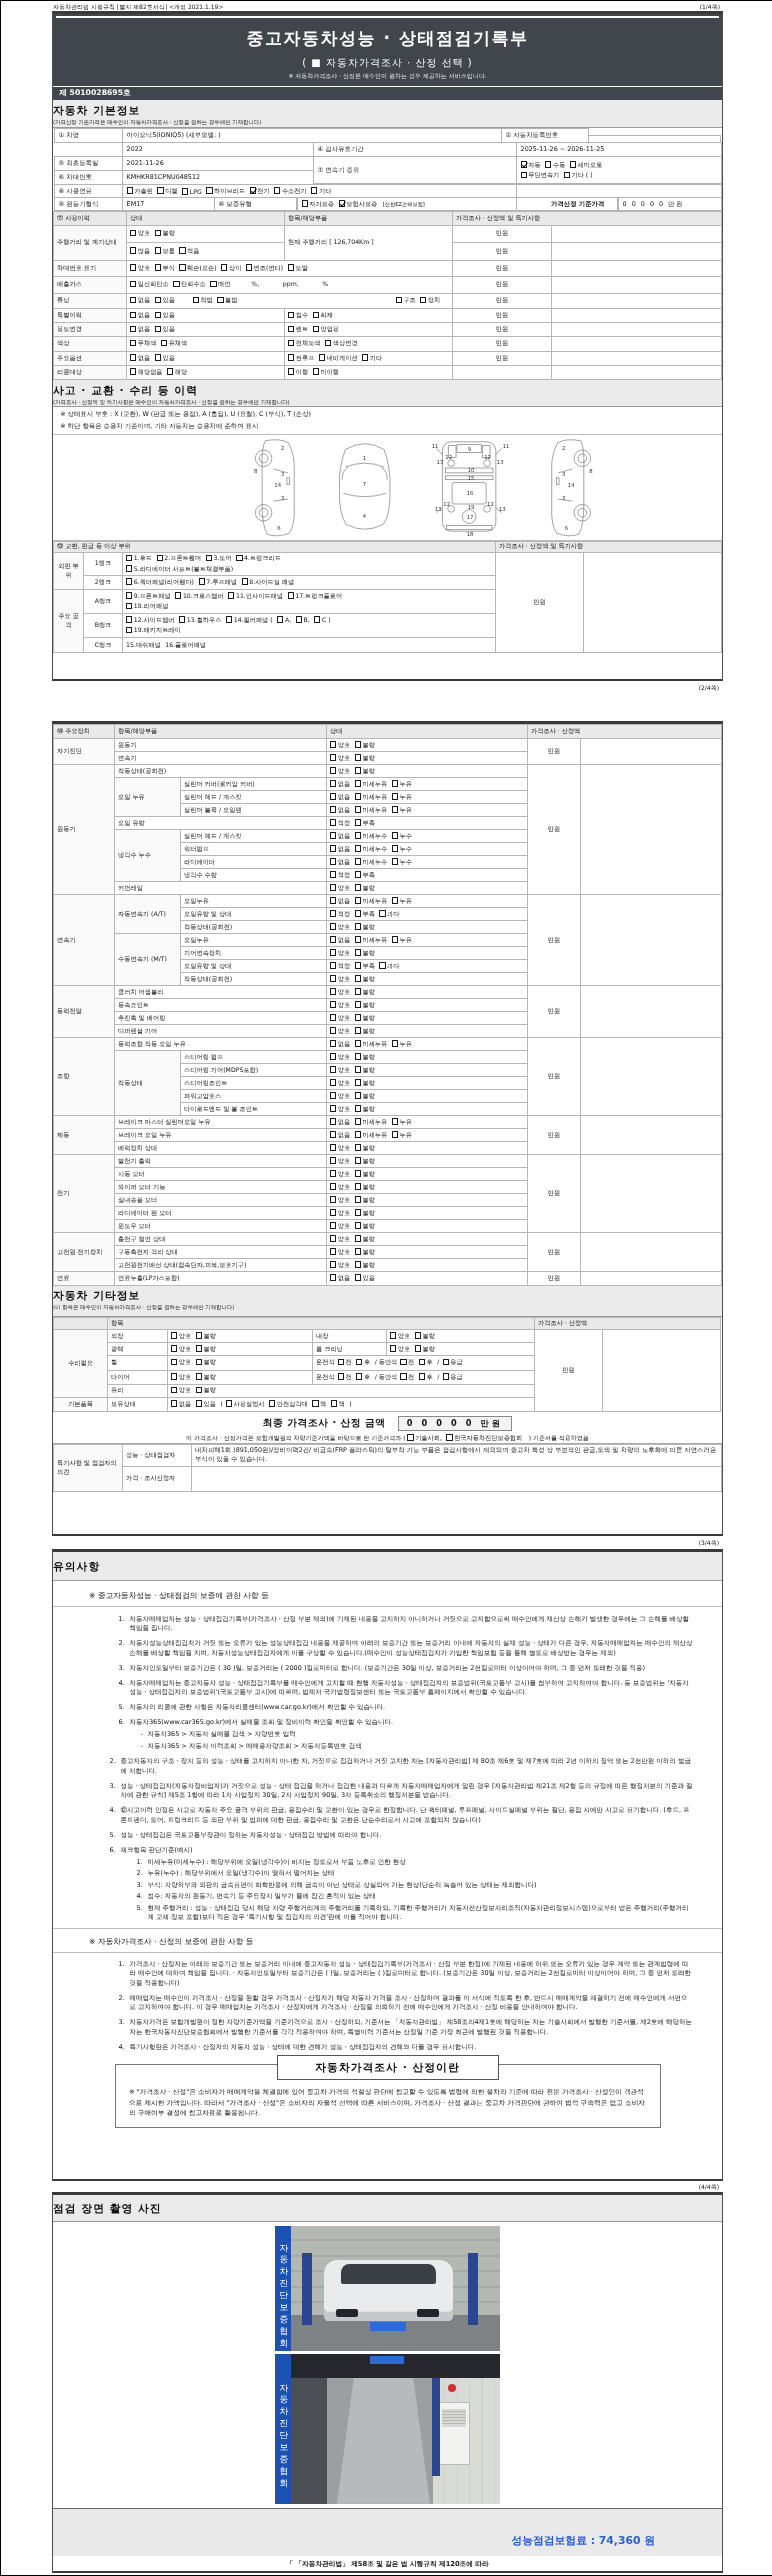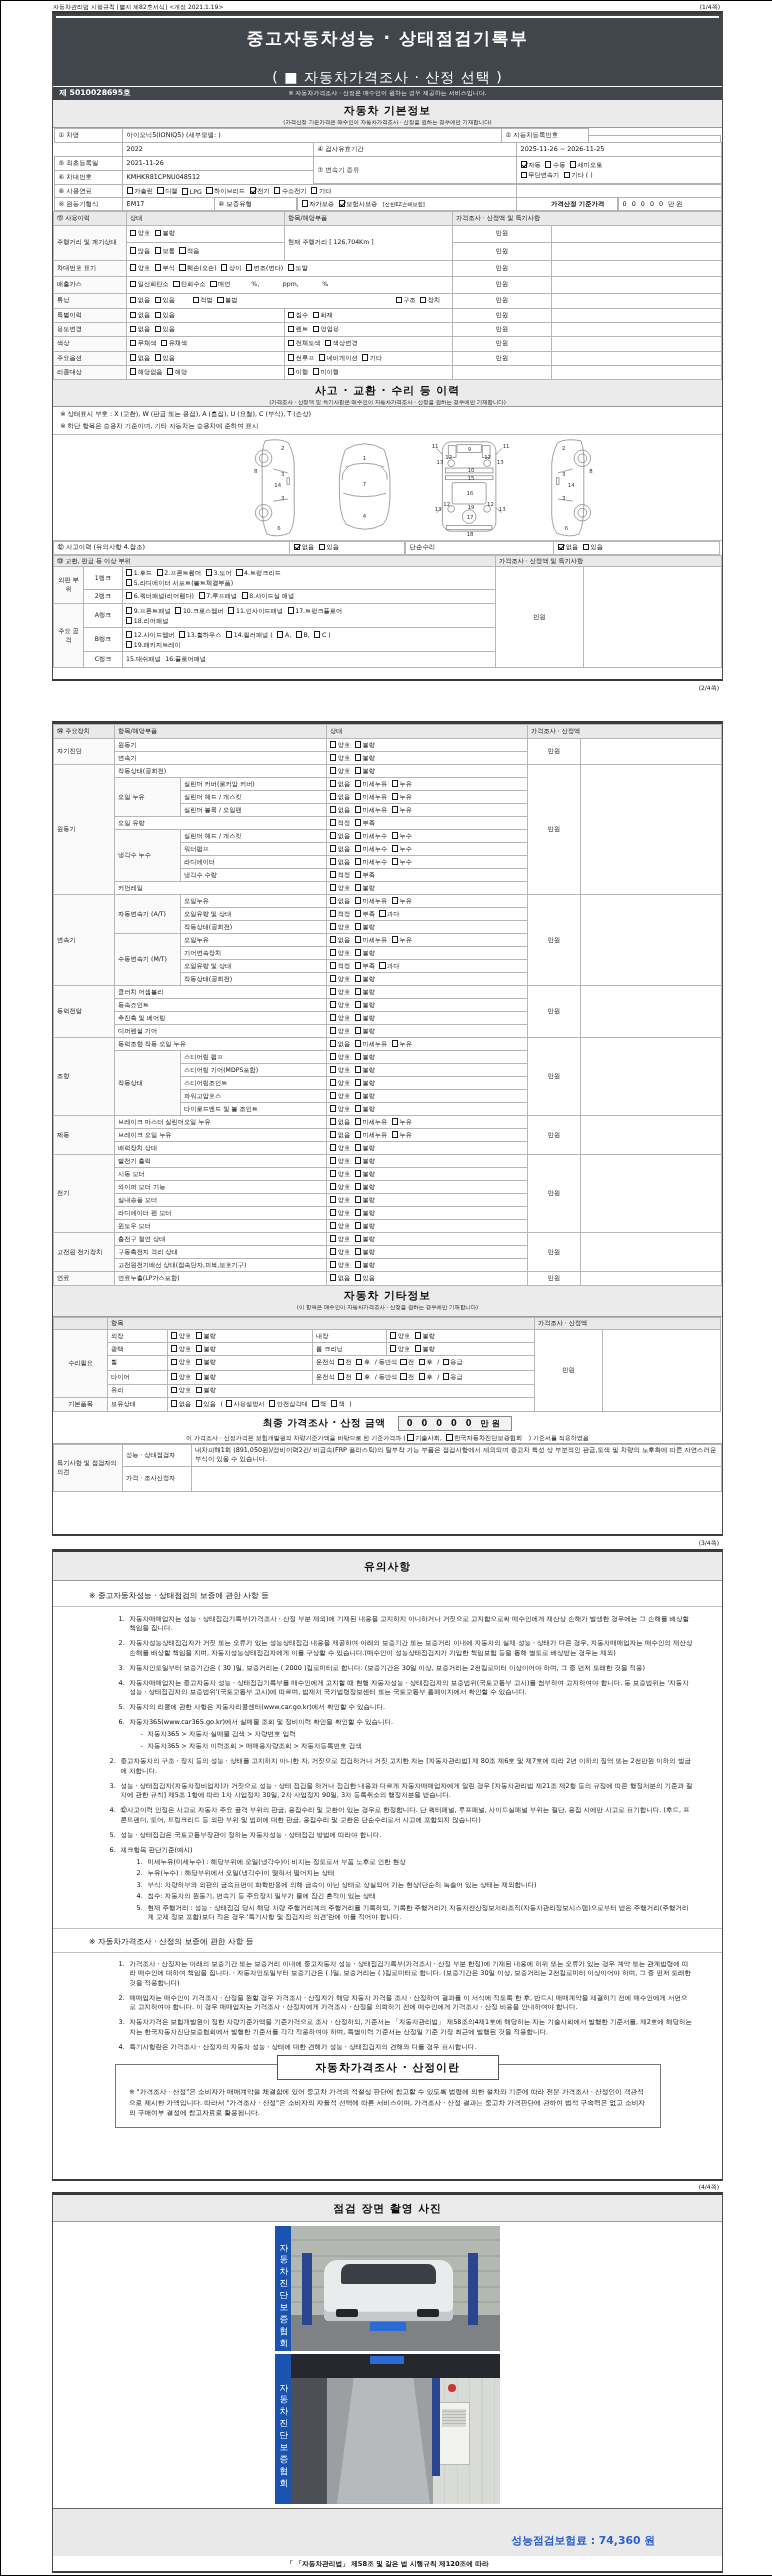--- a/index.html
+++ b/index.html
@@ -11,25 +11,25 @@
   }
   .page { position:absolute; left:0; top:0; width:773px; height:2576px; border:0.5px solid #000; }
   .meta { position:absolute; top:1.5px; left:52px; right:52px; display:flex; justify-content:space-between; font-size:6px; color:#111; }
   .pglab { position:absolute; right:53px; font-size:6px; color:#111; }
 
   .blk { position:absolute; left:51px; width:671px; background:#fff; border:1px solid #4e4e4e; border-top:3.1px solid #3a3a3a; border-bottom:2.1px solid #3a3a3a; overflow:hidden; }
 
   .darkband { background:#41454c; color:#fff; position:relative; height:72px; text-align:center; }
   .darkband::before { content:""; position:absolute; top:2.1px; left:3.1px; right:3.1px; height:1.5px; background:#fff; }
   .dk-title { padding-top:12.4px; font-size:17px; font-weight:bold; letter-spacing:1.5px; }
-  .dk-sub { margin-top:19px; font-size:14px; letter-spacing:1px; }
+  .dk-sub { margin-top:6px; font-size:10px; letter-spacing:1px; }
   .dk-note { margin-top:2.6px; font-size:6px; color:#eee; }
   .docrow { background:#41454c; color:#fff; border-top:1px solid #fff; height:14px; line-height:12.4px; text-align:left; padding-left:6.2px; font-size:7.7px; font-weight:bold; }
 
-  .sechead { background:#ebebeb; text-align:center; border-bottom:0.5px solid #9a9a9a; padding-top:3.6px; }
+  .sechead { background:#ebebeb; text-align:left; border-bottom:0.5px solid #9a9a9a; padding-top:3.6px; }
   .st1 { font-size:10.8px; font-weight:bold; letter-spacing:1px; }
   .st2 { font-size:5.4px; margin-top:1px; color:#222; }
 
   .basicwrap { position:relative; height:83px; margin:0; }
   .bc { position:absolute; border:0.5px solid #b4b4b4; display:flex; align-items:center; padding:0 3.6px; font-size:6.4px; background:#fff; overflow:hidden; white-space:nowrap; }
   .bc.bold { font-weight:bold;padding-left:34px; }
 
   table.frm { border-collapse:collapse; width:668px; table-layout:fixed; margin:0; }
   .frm td { border:0.5px solid #b7b7b7; font-size:6.2px; padding:0.5px 3.1px; overflow:hidden; vertical-align:middle; }
   .frm td.hd { background:#e9e9e9; }
@@ -314,32 +314,20 @@
         </g>
         <text x="1006" y="30">2</text>
         <text x="1062" y="78">8</text>
         <text x="1006" y="84">3</text>
         <text x="1018" y="108">14</text>
         <text x="1006" y="134">3</text>
         <text x="1012" y="196">6</text>
       </svg>
     </div>
 
-    <div class="rowflex" style="height:14.4px;">
-      <div class="fc" style="width:237px;">⑫ 사고이력 (유의사항 4.참조)</div>
-      <div class="fc" style="width:116px;">
-          <span class="opt"><span class="cb on"></span>없음</span>
-          <span class="opt"><span class="cb"></span>있음</span>
-        </div>
-      <div class="fc" style="width:149px;">단순수리</div>
-      <div class="fc" style="width:167px;">
-          <span class="opt"><span class="cb on"></span>없음</span>
-          <span class="opt"><span class="cb"></span>있음</span>
-        </div>
-    </div>
 
     <table class="frm">
       <colgroup>
           <col style="width:30px">
           <col style="width:39px">
           <col style="width:373px">
           <col style="width:88px">
           <col style="width:138px">
         </colgroup>
       <tbody>

